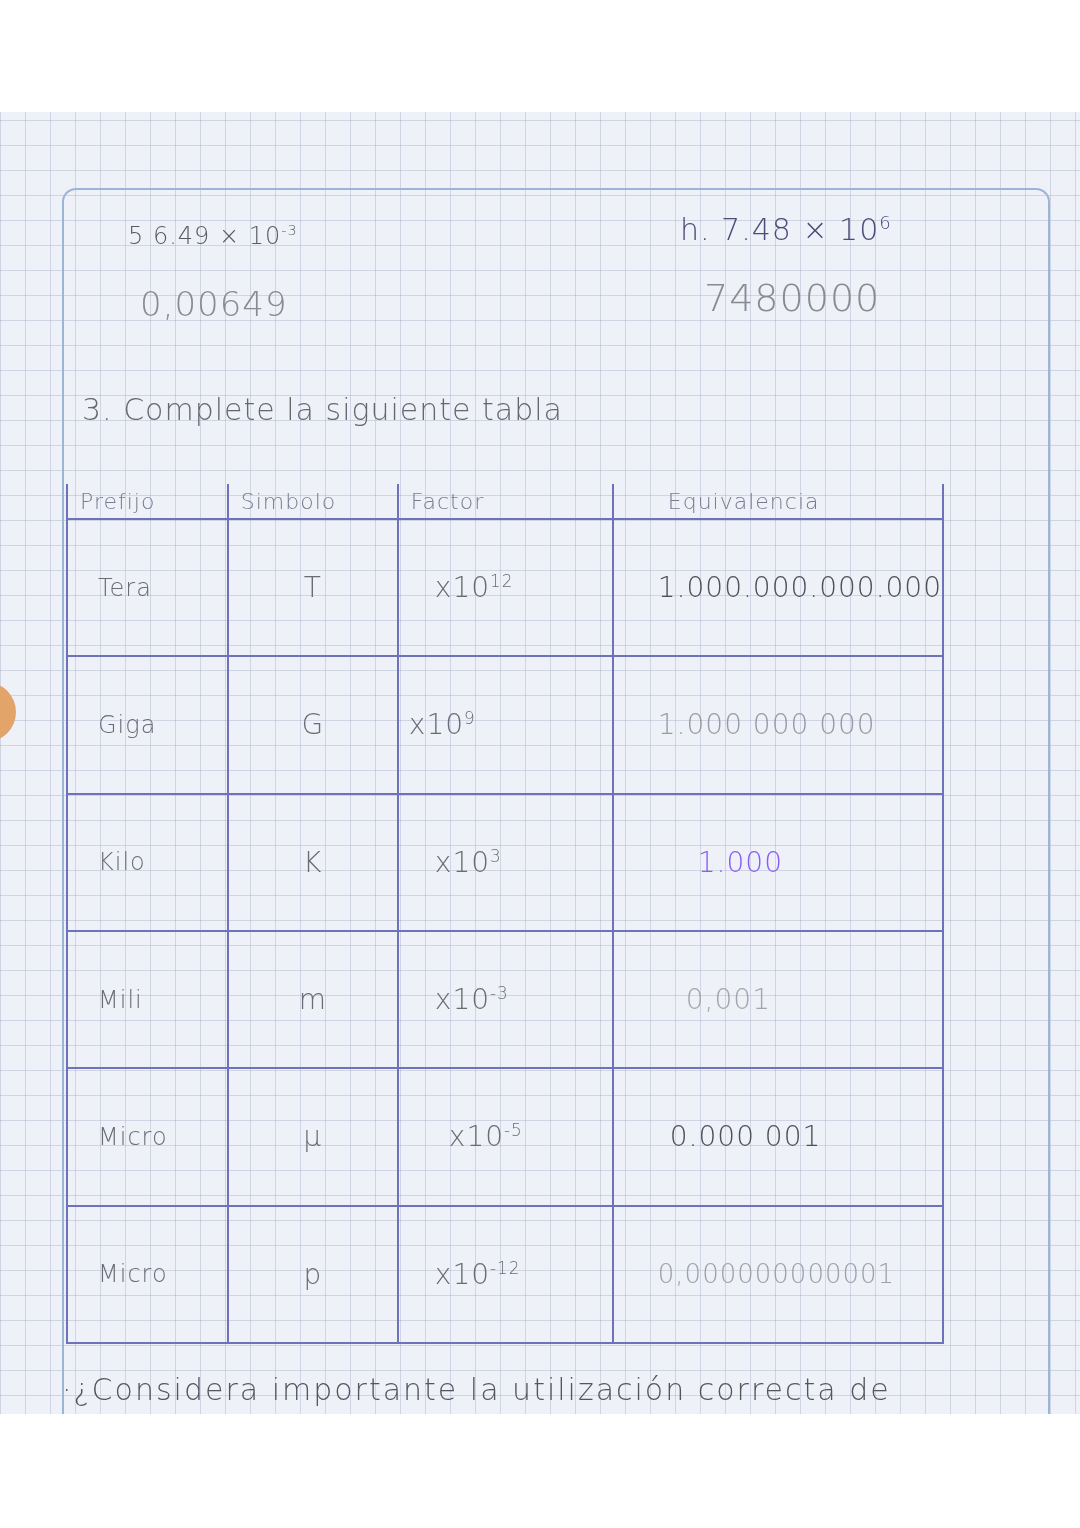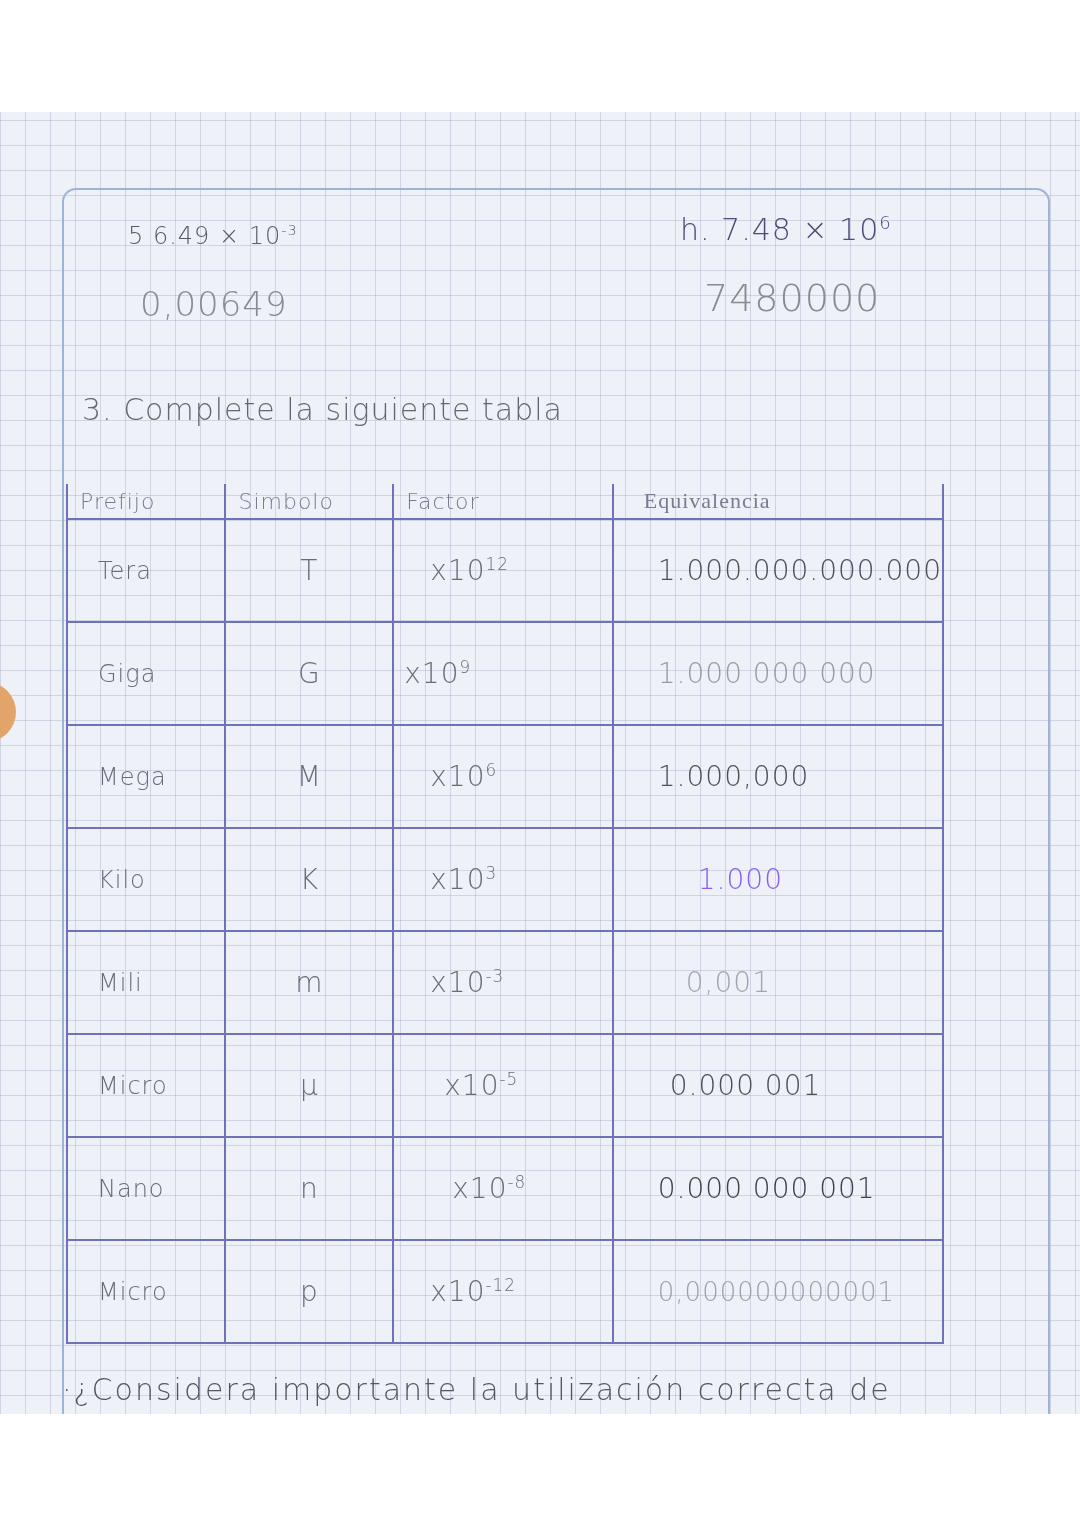--- a/index.html
+++ b/index.html
@@ -75,67 +75,55 @@
 <div class="hw light" style="left:704px; top:276px; font-size:38px;">7480000</div>
 
 <div class="hw" style="left:82px; top:392px; font-size:30px; color:#66666f;">3. Complete la siguiente tabla</div>
 
 <table class="sci-table">
   <thead>
     <tr>
       <th>Prefijo</th>
       <th>Simbolo</th>
       <th style="">Factor</th>
-      <th style="padding-left:30px;font-family:Liberation Serif, serif;">Equivalencia</th>
+      <th style="padding-left:54px;">Equivalencia</th>
     </tr>
   </thead>
   <tbody>
     <tr>
       <td class="c1">Tera</td>
       <td class="c2">T</td>
       <td class="c3"><span>x10</span><sup>12</sup></td>
       <td class="c4" style="color:#4f4f5a;">1.000.000.000.000</td>
     </tr>
     <tr>
       <td class="c1">Giga</td>
       <td class="c2">G</td>
       <td class="c3" style="padding-left:10px !important;margin-left:17px;"><span>x10</span><sup>9</sup></td>
       <td class="c4" style="color:#9a9aa4;">1.000 000 000</td>
-    </tr>
-    <tr>
-      <td class="c1">Mega</td>
-      <td class="c2">M</td>
-      <td class="c3"><span>x10</span><sup>6</sup></td>
-      <td class="c4" style="color:#4f4f5a;">1.000,000</td>
     </tr>
     <tr>
       <td class="c1">Kilo</td>
       <td class="c2">K</td>
       <td class="c3"><span>x10</span><sup>3</sup></td>
       <td class="c4" style="color:#8b5cf6; padding-left:84px !important;">1.000</td>
     </tr>
     <tr>
       <td class="c1">Mili</td>
       <td class="c2">m</td>
       <td class="c3"><span>x10</span><sup>-3</sup></td>
       <td class="c4" style="color:#a4a4ae; padding-left:72px !important;">0,001</td>
     </tr>
     <tr>
       <td class="c1">Micro</td>
       <td class="c2">µ</td>
       <td class="c3" style="padding-left:50px !important;"><span>x10</span><sup>-5</sup></td>
       <td class="c4" style="color:#4f4f5a; padding-left:56px !important;">0.000 001</td>
     </tr>
     <tr>
-      <td class="c1">Nano</td>
-      <td class="c2">n</td>
-      <td class="c3" style="padding-left:58px !important;"><span>x10</span><sup>-8</sup></td>
-      <td class="c4" style="color:#3f3f4a;">0.000 000 001</td>
-    </tr>
-    <tr>
       <td class="c1">Micro</td>
       <td class="c2">p</td>
       <td class="c3"><span>x10</span><sup>-12</sup></td>
       <td class="c4" style="color:#a0a0aa; font-size:26px;">0,000000000001</td>
     </tr>
   </tbody>
 </table>
 
 <div class="hw" style="left:62px; top:1372px; font-size:30px; color:#55555f; letter-spacing:2px;">·¿Considera importante la utilización correcta de</div>
 

